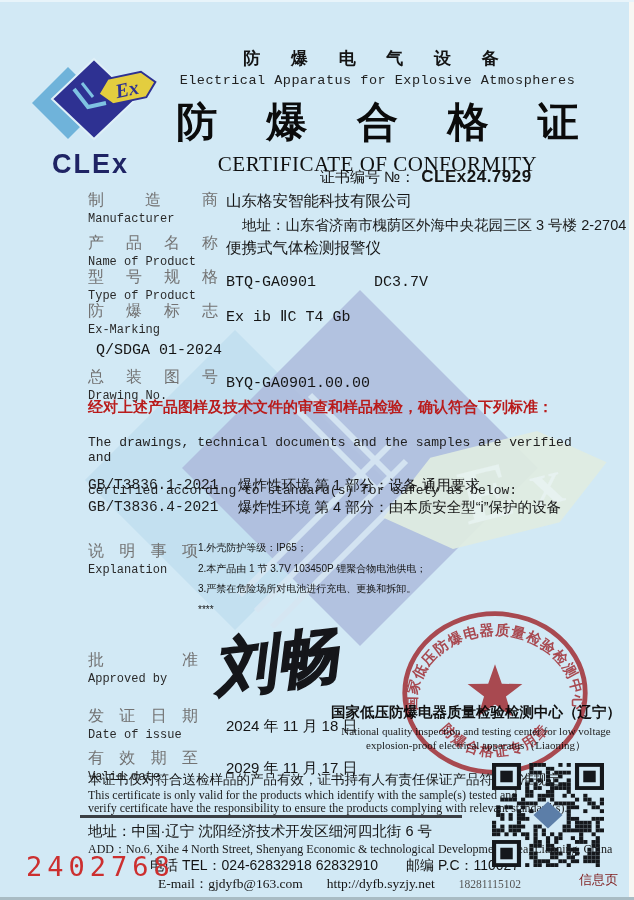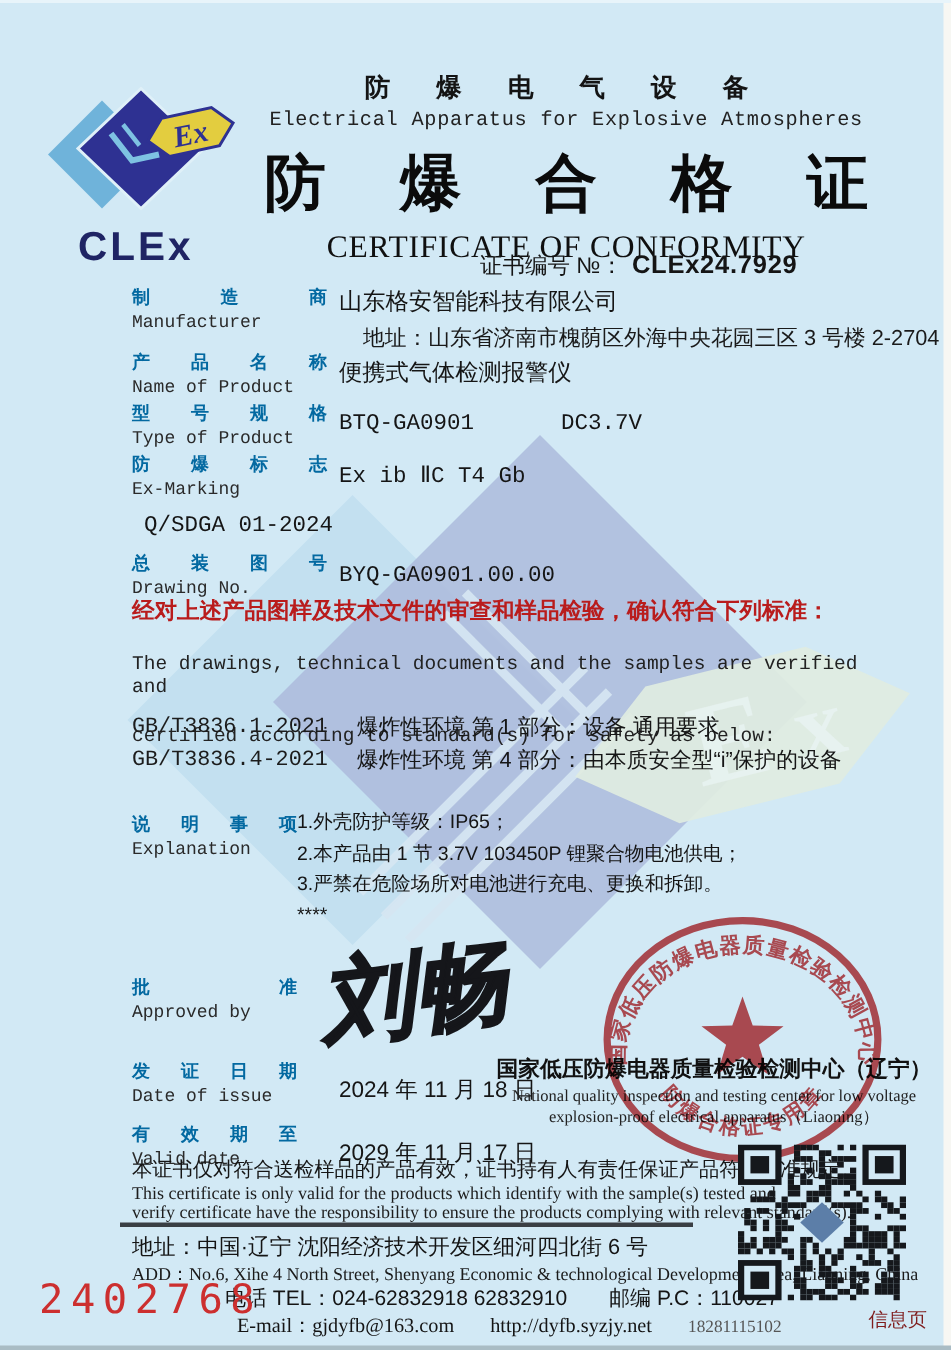--- a/index.html
+++ b/index.html
@@ -20,39 +20,39 @@
   .t-cn{font-size:17px;font-weight:700;letter-spacing:13px;color:#141414;}
   .t-en{font-family:"Liberation Mono","DejaVu Sans Mono",monospace;font-size:13.5px;color:#222;margin-top:3px;letter-spacing:.5px;}
   .t-cert-cn{font-size:41px;font-weight:700;letter-spacing:19px;color:#0b0b0b;margin-top:7px;text-indent:19px;}
   .t-cert-en{font-family:"Liberation Serif","DejaVu Serif",serif;font-size:21px;color:#101010;margin-top:2px;letter-spacing:.5px;}
   .certno{position:absolute;left:320px;top:167px;font-size:15px;color:#151515;}
   .certno b{font-size:17px;margin-left:6px;letter-spacing:.5px;font-family:"Liberation Sans",sans-serif;}
 
   
   .row{position:absolute;left:88px;display:flex;}
   .lblcol{width:130px;flex:0 0 130px;}
-  .lbl-cn{font-size:12px;font-weight:700;color:#0369a1;text-align:justify;text-align-last:justify;}
+  .lbl-cn{font-size:16px;font-weight:400;color:#737373;text-align:justify;text-align-last:justify;}
   .lbl-en{font-family:"Liberation Mono","DejaVu Sans Mono",monospace;font-size:12px;color:#2a2a2a;margin-top:1px;white-space:nowrap;}
   .valcol{margin-left:8px;padding-top:1px;}
   .v-cjk{font-size:15.5px;color:#151515;}
   .v-sub{font-size:14.5px;color:#1a1a1a;margin-top:4px;text-indent:16px;}
   .v-mono{font-family:"Liberation Mono","DejaVu Sans Mono",monospace;font-size:15px;color:#151515;}
   .v-gap{display:inline-block;width:58px;}
 
   
   .statement{position:absolute;left:88px;top:398px;width:490px;}
   .st-cn{font-size:15px;font-weight:700;color:#b91c1c;}
   .st-en{font-family:"Liberation Mono","DejaVu Sans Mono",monospace;font-size:13px;color:#222;margin-top:18px;}
   .standards{position:absolute;left:88px;top:474px;}
   .std{display:flex;font-size:14.5px;line-height:22px;}
   .std-code{font-family:"Liberation Mono","DejaVu Sans Mono",monospace;width:150px;flex:0 0 150px;}
   .std-desc{color:#161616;}
 
   
-  .expl-items{position:absolute;left:198px;top:538px;font-size:13px;line-height:20.5px;color:#151515;}
+  .expl-items{position:absolute;left:198px;top:538px;font-size:10px;line-height:20.5px;color:#151515;}
 
   
   .sig{position:absolute;left:195px;top:608px;}
   .datesval{font-size:15px;color:#151515;}
 
   
   .authority{position:absolute;left:318px;top:703px;width:316px;text-align:center;}
   .auth-cn{font-size:14.5px;font-weight:700;color:#111;}
   .auth-en{font-family:"Liberation Serif","DejaVu Serif",serif;font-size:11px;color:#222;margin-top:3px;line-height:13.5px;}
   .stamp{position:absolute;left:399px;top:608px;mix-blend-mode:multiply;opacity:.88;}

